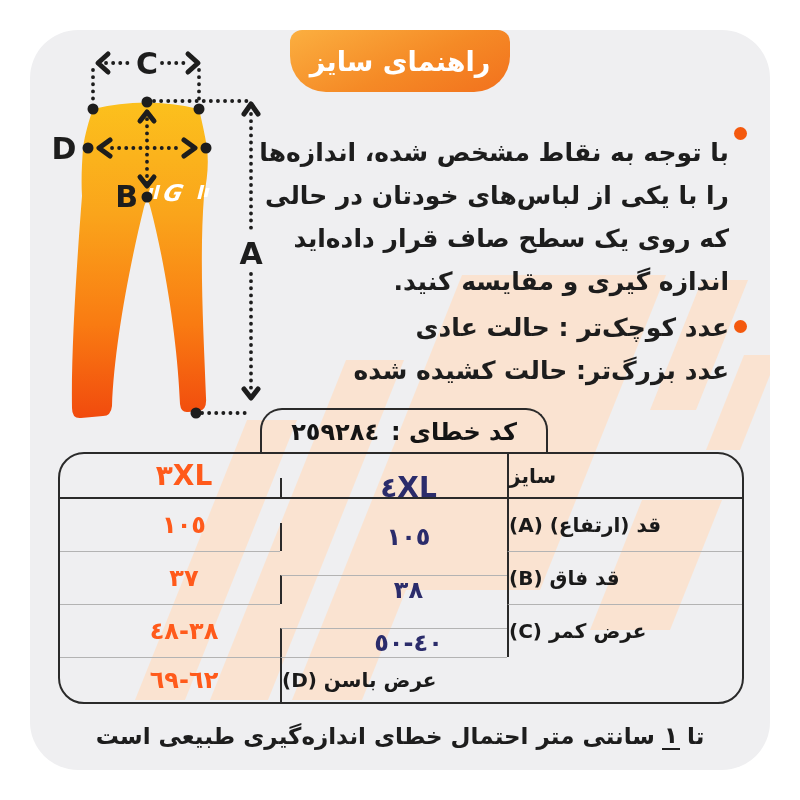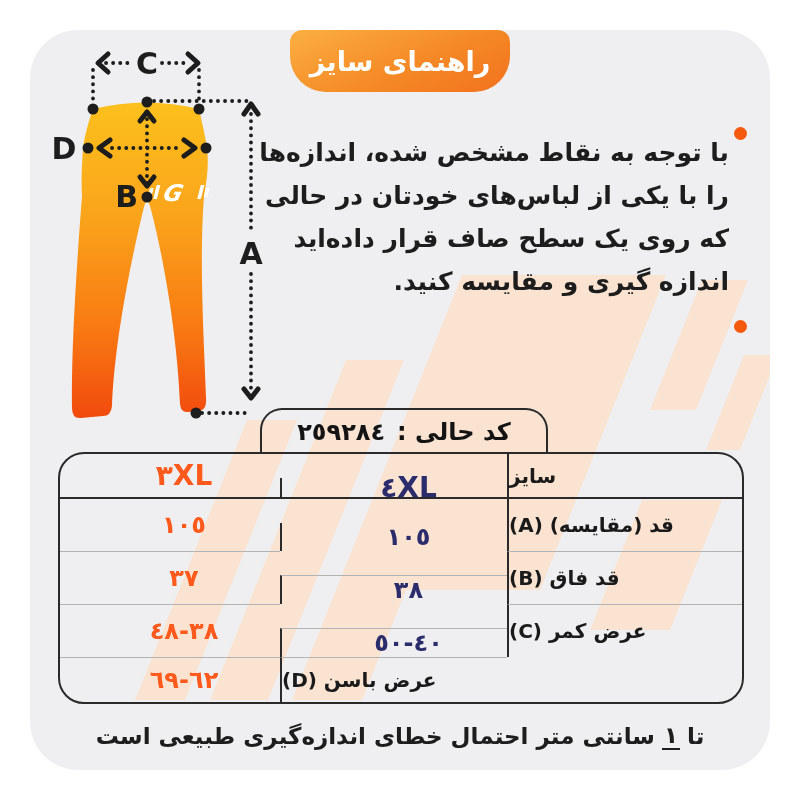--- a/index.html
+++ b/index.html
@@ -135,35 +135,39 @@
 
   <div class="bullet-dot" style="left:704px; top:97px;"></div>
   <div class="tblock" style="top:101px;">
     <div>با توجه به نقاط مشخص شده، اندازه‌ها</div>
     <div>را با یکی از لباس‌های خودتان در حالی</div>
     <div>که روی یک سطح صاف قرار داده‌اید</div>
     <div>اندازه گیری و مقایسه کنید.</div>
   </div>
 
   <div class="bullet-dot" style="left:704px; top:290px;"></div>
+  <div class="tblock" style="top:276px;">
+    <div>عدد کوچک‌تر : حالت عادی</div>
+    <div>عدد بزرگ‌تر: حالت کشیده شده</div>
+  </div>
 
   <div class="pcode">
-    <span>کد حالی :</span>
+    <span>کد خطای :</span>
     <span dir="ltr">٢٥٩٢٨٤</span>
   </div>
 
   <div class="size-table">
 
     <div class="cell hdr colhdr orng" dir="ltr">٣XL</div>
     <div class="cell hdr colhdr navy vline" dir="ltr">٤XL</div>
     <div class="cell hdr lbl vline">سایز</div>
 
     <div class="cell orng" dir="ltr">١٠٥</div>
     <div class="cell navy vline" dir="ltr">١٠٥</div>
-    <div class="cell lbl vline">قد (مقایسه) (A)</div>
+    <div class="cell lbl vline">قد (ارتفاع) (A)</div>
 
     <div class="cell orng thin" dir="ltr">٣٧</div>
     <div class="cell navy thin vline" dir="ltr">٣٨</div>
     <div class="cell lbl thin vline">قد فاق (B)</div>
 
     <div class="cell orng thin" dir="ltr">٣٨-٤٨</div>
     <div class="cell navy thin vline" dir="ltr">٤٠-٥٠</div>
     <div class="cell lbl thin vline">عرض کمر (C)</div>
 
     <div class="cell orng thin" dir="ltr">٦٢-٦٩</div>

